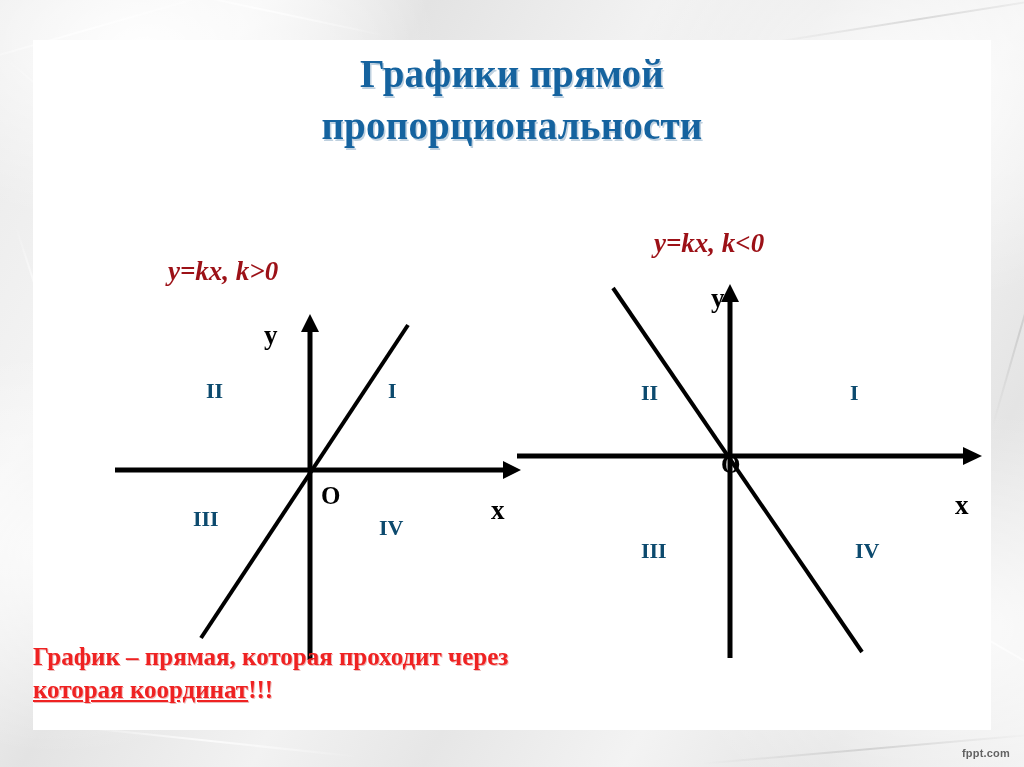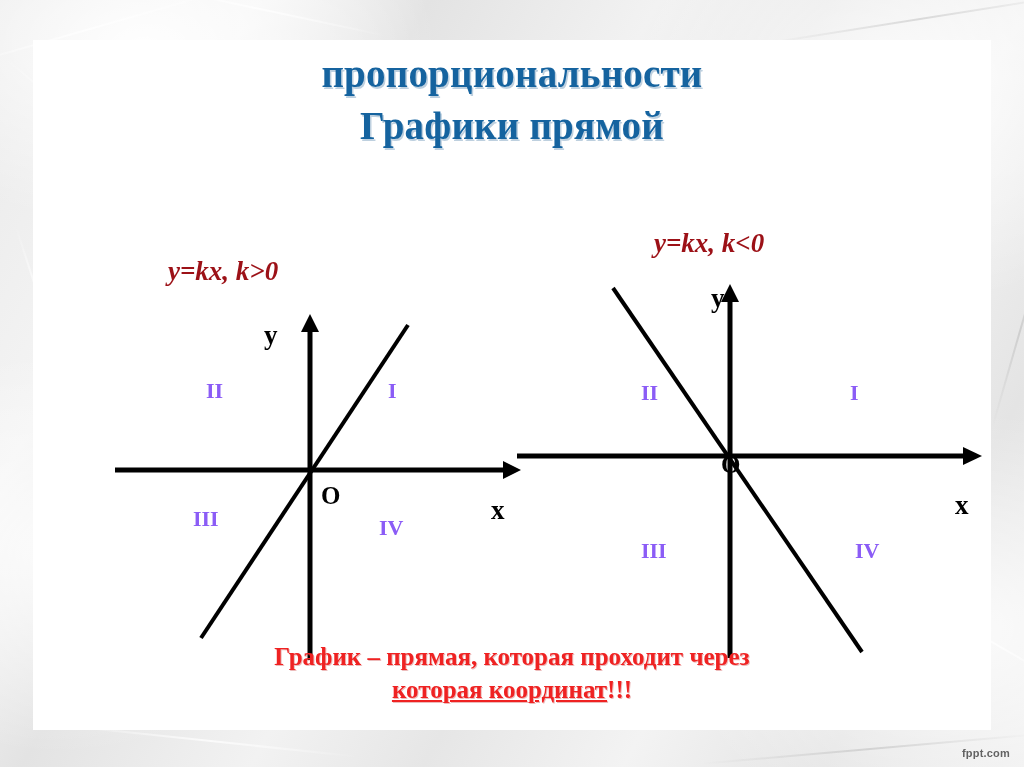--- a/index.html
+++ b/index.html
@@ -110,21 +110,21 @@
     font-weight: bold;
     font-size: 25px;
     color: #000000;
   }
   
   .quadrant {
     position: absolute;
     font-family: "Liberation Serif", "DejaVu Serif", serif;
     font-weight: bold;
     font-size: 22px;
-    color: #8b5cf6;
+    color: #0c4a6e;
   }
 
   
   #left-y-letter { left: 198px;  top: 50px; }
   #left-x-letter { left: 425px;  top: 225px; }
   #left-o-letter { left: 255px;  top: 212px; }
   #left-q1  { left: 322px; top: 108px; }
   #left-q2  { left: 140px; top: 108px; }
   #left-q3  { left: 127px; top: 236px; }
   #left-q4  { left: 313px; top: 245px; }
@@ -137,21 +137,20 @@
   #right-q2  { left: 138px; top: 125px; }
   #right-q3  { left: 138px; top: 283px; }
   #right-q4  { left: 352px; top: 283px; }
 
   
   #bottom-note {
     position: absolute;
     left: 0;
     top: 600px;
     width: 958px;
-    text-align: center;
     font-family: "Liberation Serif", "DejaVu Serif", serif;
     font-weight: bold;
     font-size: 25px;
     line-height: 33px;
     color: #ef2222;
     text-shadow: 1px 1px 0 rgba(200,60,60,0.35);
   }
   #bottom-note .u { text-decoration: underline; }
 
   
@@ -178,22 +177,22 @@
   <div class="crease c4"></div>
   <div class="crease dark c5"></div>
   <div class="crease c6"></div>
   <div class="crease dark c7"></div>
   <div class="crease c8"></div>
   <div class="crease c9"></div>
 
   <div id="content-card">
 
     <div id="slide-title">
+      <div>Графики прямой</div>
       <div>пропорциональности</div>
-      <div>Графики прямой</div>
     </div>
 
     <div class="formula" id="formula-left">y=kx, k&gt;0</div>
 
     <div class="formula" id="formula-right">y=kx, k&lt;0</div>
 
     <div class="plot" id="plot-left">
       <svg width="470" height="410" viewBox="0 0 470 410">
 
         <line x1="49" y1="200" x2="437" y2="200" stroke="#000000" stroke-width="5"></line>

